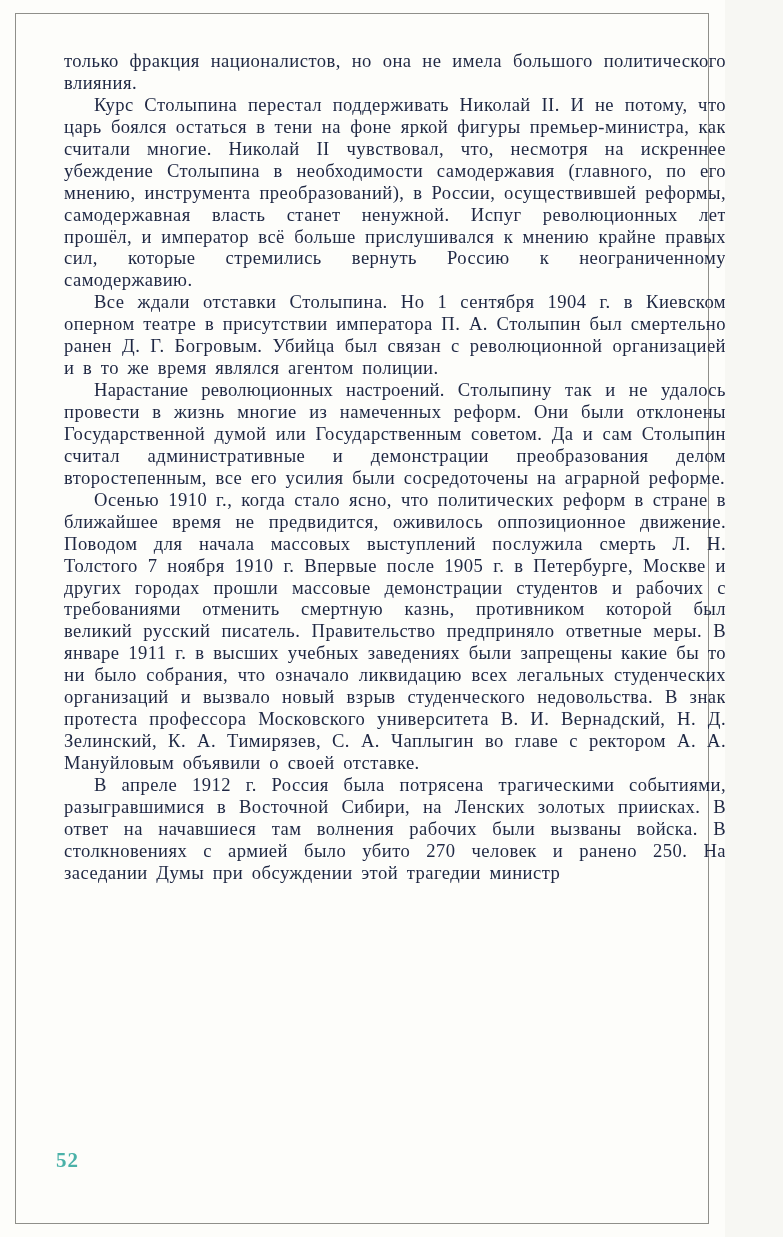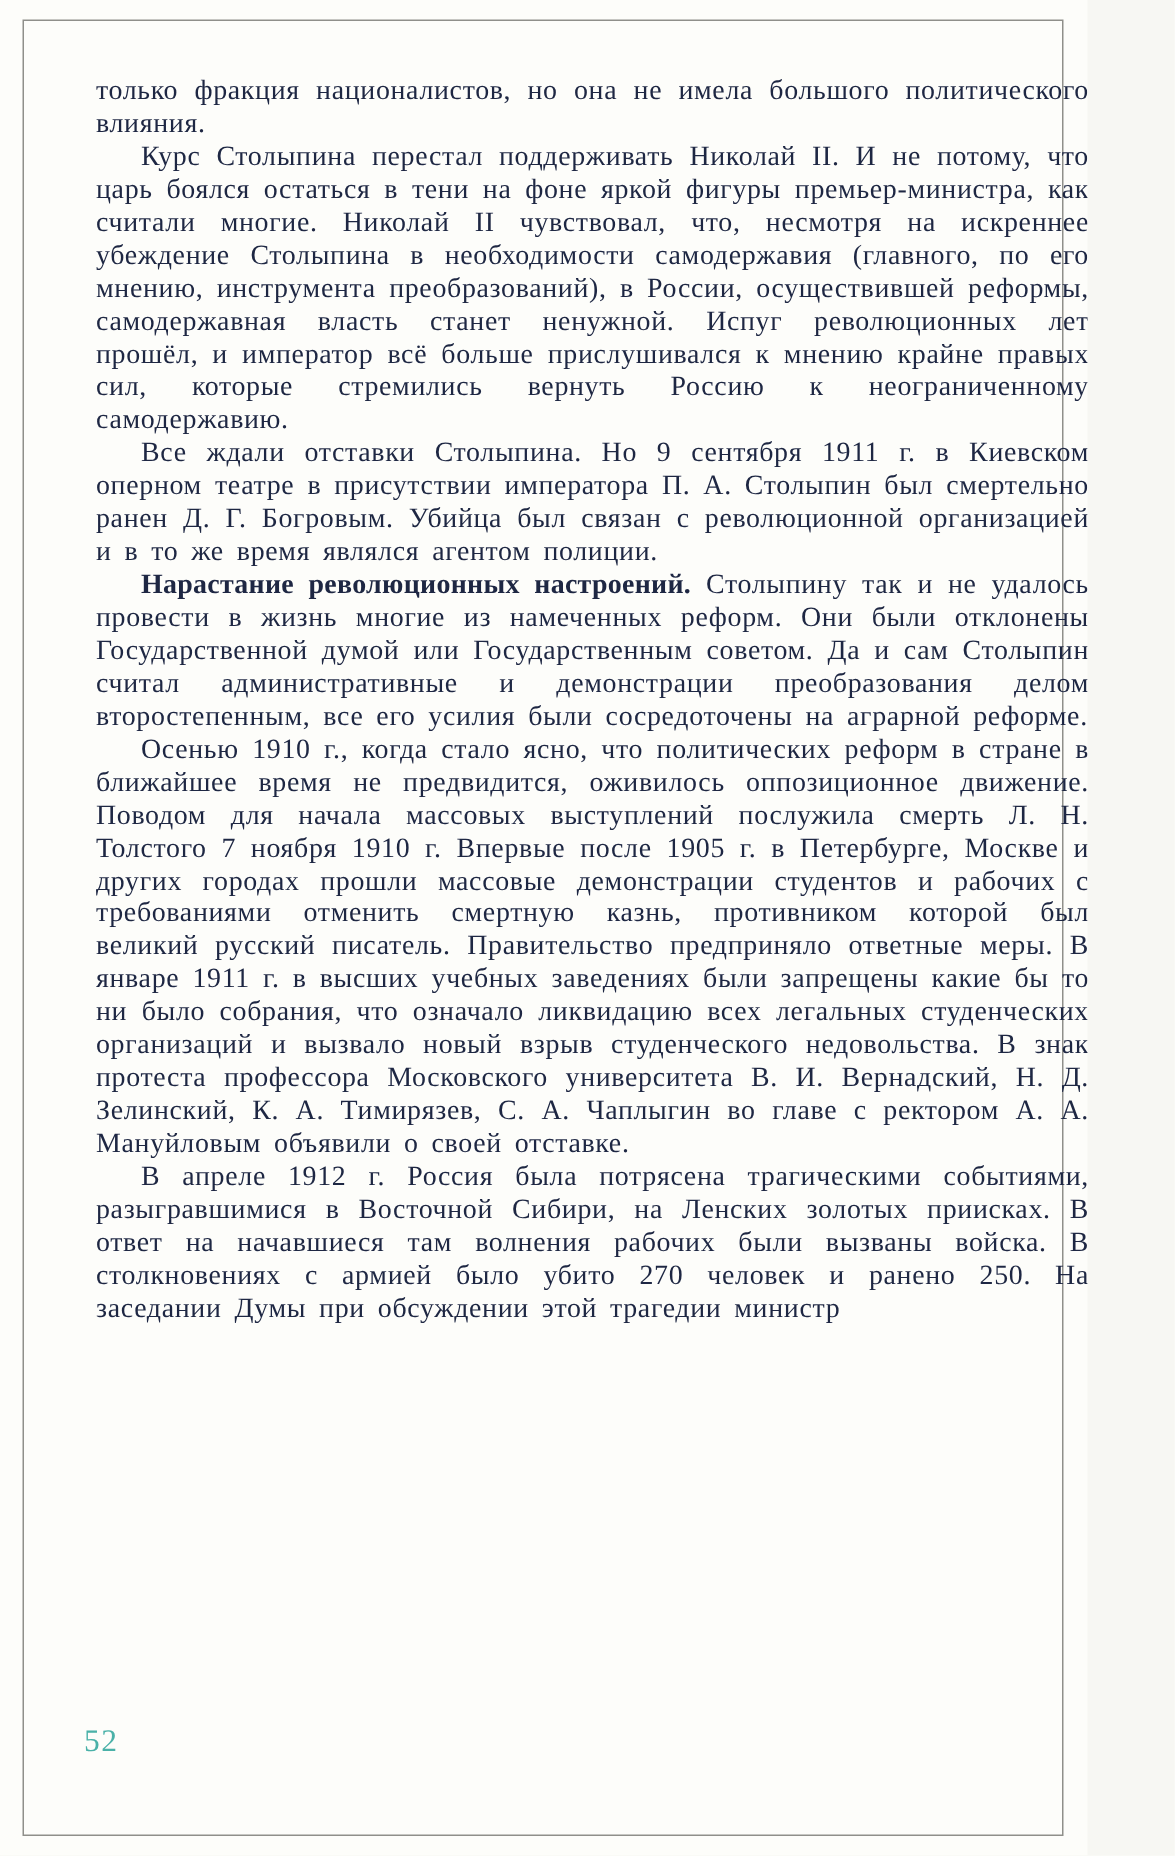--- a/index.html
+++ b/index.html
@@ -38,42 +38,42 @@
     margin: 0;
     padding: 0;
     text-indent: 30px;
     word-spacing: 3.5px;
     letter-spacing: 0.45px;
   }
   .text-block p.noindent {
     text-indent: 0;
   }
   .text-block b {
-    font-weight: bold;
+    font-weight: normal;
     letter-spacing: 0.2px;
   }
   .page-number {
     position: absolute;
     left: 56px;
     top: 1148px;
     color: #4ab1a8;
     font-size: 21px;
-    font-weight: normal;
+    font-weight: bold;
     letter-spacing: 1px;
   }
 </style>
 </head>
 <body>
 
 <div class="page">
   <div class="page-frame"></div>
 
   <div class="text-block">
     <p class="noindent"><span>только фракция националистов, но она не имела большого политического влияния.</span></p>
     <p><span>Курс Столыпина перестал поддерживать Николай II. И не потому, что царь боялся остаться в тени на фоне яркой фигуры премьер-министра, как считали многие. Николай II чувствовал, что, несмотря на искреннее убеждение Столыпина в необходимости самодержавия (главного, по его мнению, инструмента преобразований), в России, осуществившей реформы, самодержавная власть станет ненужной. Испуг революционных лет прошёл, и император всё больше прислушивался к мнению крайне правых сил, которые стремились вернуть Россию к неограниченному самодержавию.</span></p>
-    <p><span>Все ждали отставки Столыпина. Но 9 сентября 1911 г. в Киевском оперном театре в присутствии императора П. А. Столыпин был смертельно ранен Д. Г. Богровым. Убийца был связан с революционной организацией и в то же время являлся агентом полиции.</span></p>
+    <p><span>Все ждали отставки Столыпина. Но 1 сентября 1904 г. в Киевском оперном театре в присутствии императора П. А. Столыпин был смертельно ранен Д. Г. Богровым. Убийца был связан с революционной организацией и в то же время являлся агентом полиции.</span></p>
     <p><b>Нарастание революционных настроений.</b> <span>Столыпину так и не удалось провести в жизнь многие из намеченных реформ. Они были отклонены Государственной думой или Государственным советом. Да и сам Столыпин считал административные и демонстрации преобразования делом второстепенным, все его усилия были сосредоточены на аграрной реформе.</span></p>
     <p><span>Осенью 1910 г., когда стало ясно, что политических реформ в стране в ближайшее время не предвидится, оживилось оппозиционное движение. Поводом для начала массовых выступлений послужила смерть Л. Н. Толстого 7 ноября 1910 г. Впервые после 1905 г. в Петербурге, Москве и других городах прошли массовые демонстрации студентов и рабочих с требованиями отменить смертную казнь, противником которой был великий русский писатель. Правительство предприняло ответные меры. В январе 1911 г. в высших учебных заведениях были запрещены какие бы то ни было собрания, что означало ликвидацию всех легальных студенческих организаций и вызвало новый взрыв студенческого недовольства. В знак протеста профессора Московского университета В. И. Вернадский, Н. Д. Зелинский, К. А. Тимирязев, С. А. Чаплыгин во главе с ректором А. А. Мануйловым объявили о своей отставке.</span></p>
     <p><span>В апреле 1912 г. Россия была потрясена трагическими событиями, разыгравшимися в Восточной Сибири, на Ленских золотых приисках. В ответ на начавшиеся там волнения рабочих были вызваны войска. В столкновениях с армией было убито 270 человек и ранено 250. На заседании Думы при обсуждении этой трагедии министр</span></p>
   </div>
 
   <div class="page-number">52</div>
 </div>
 
 </body></html>

